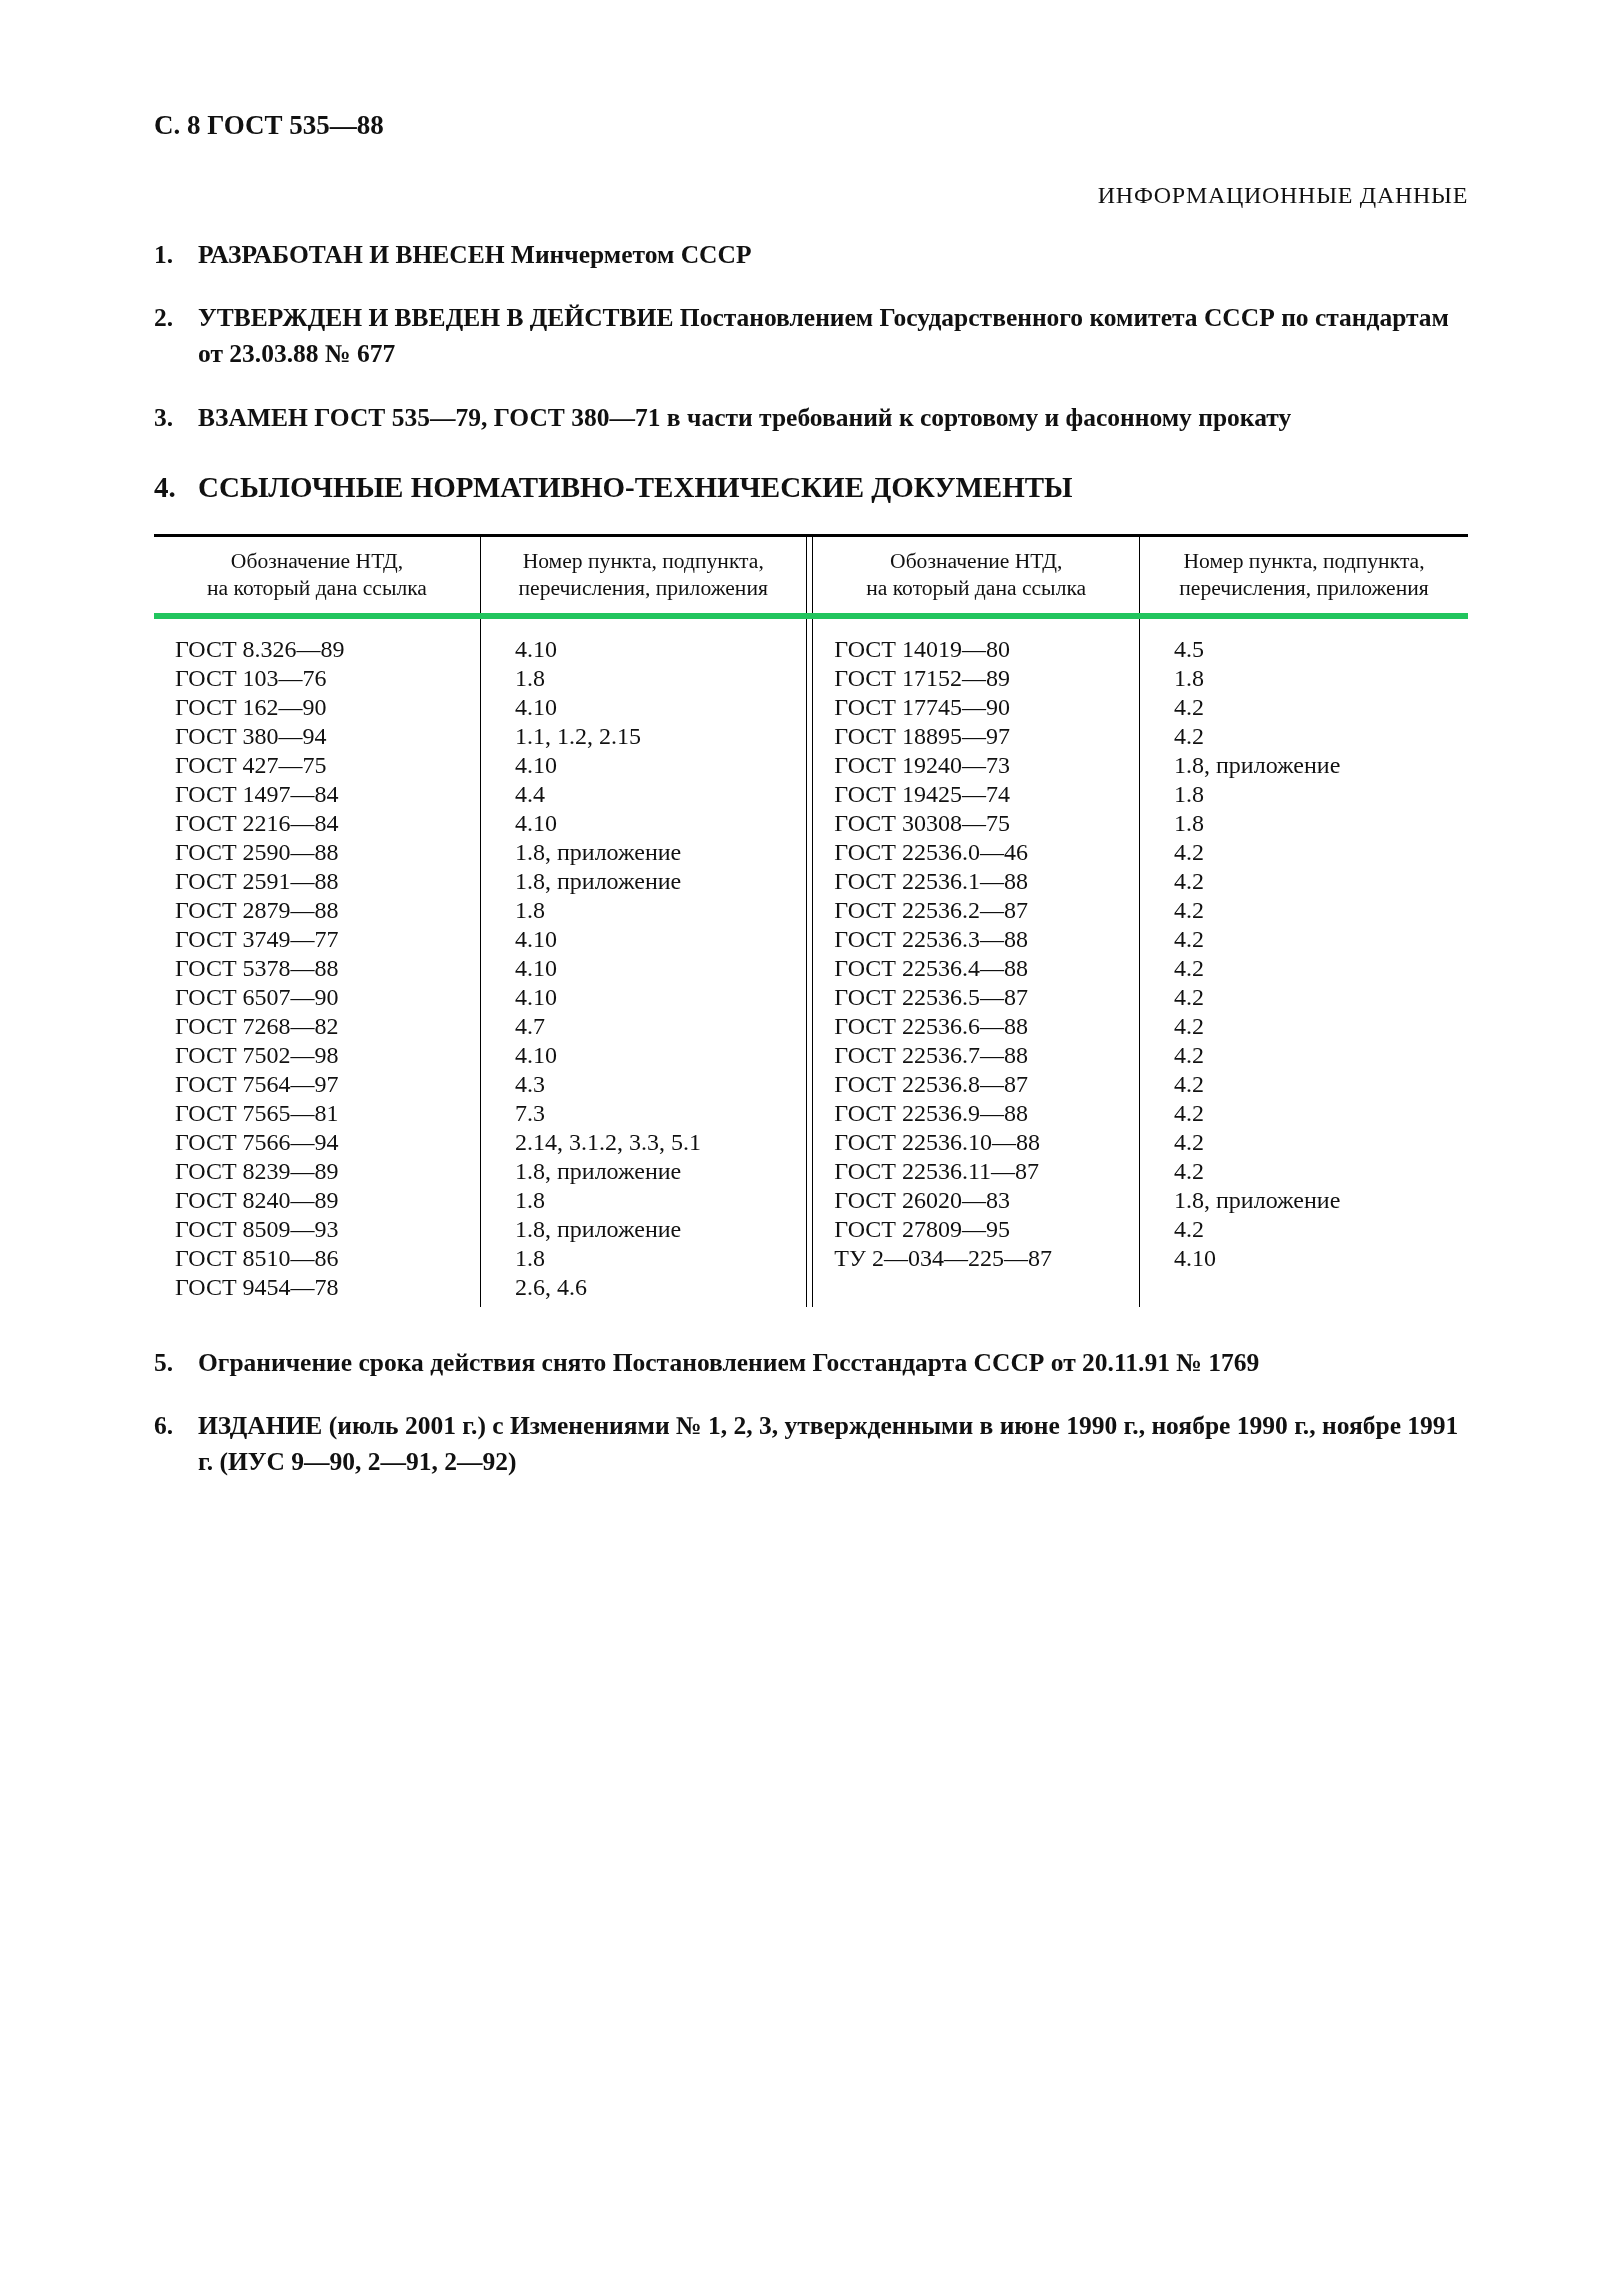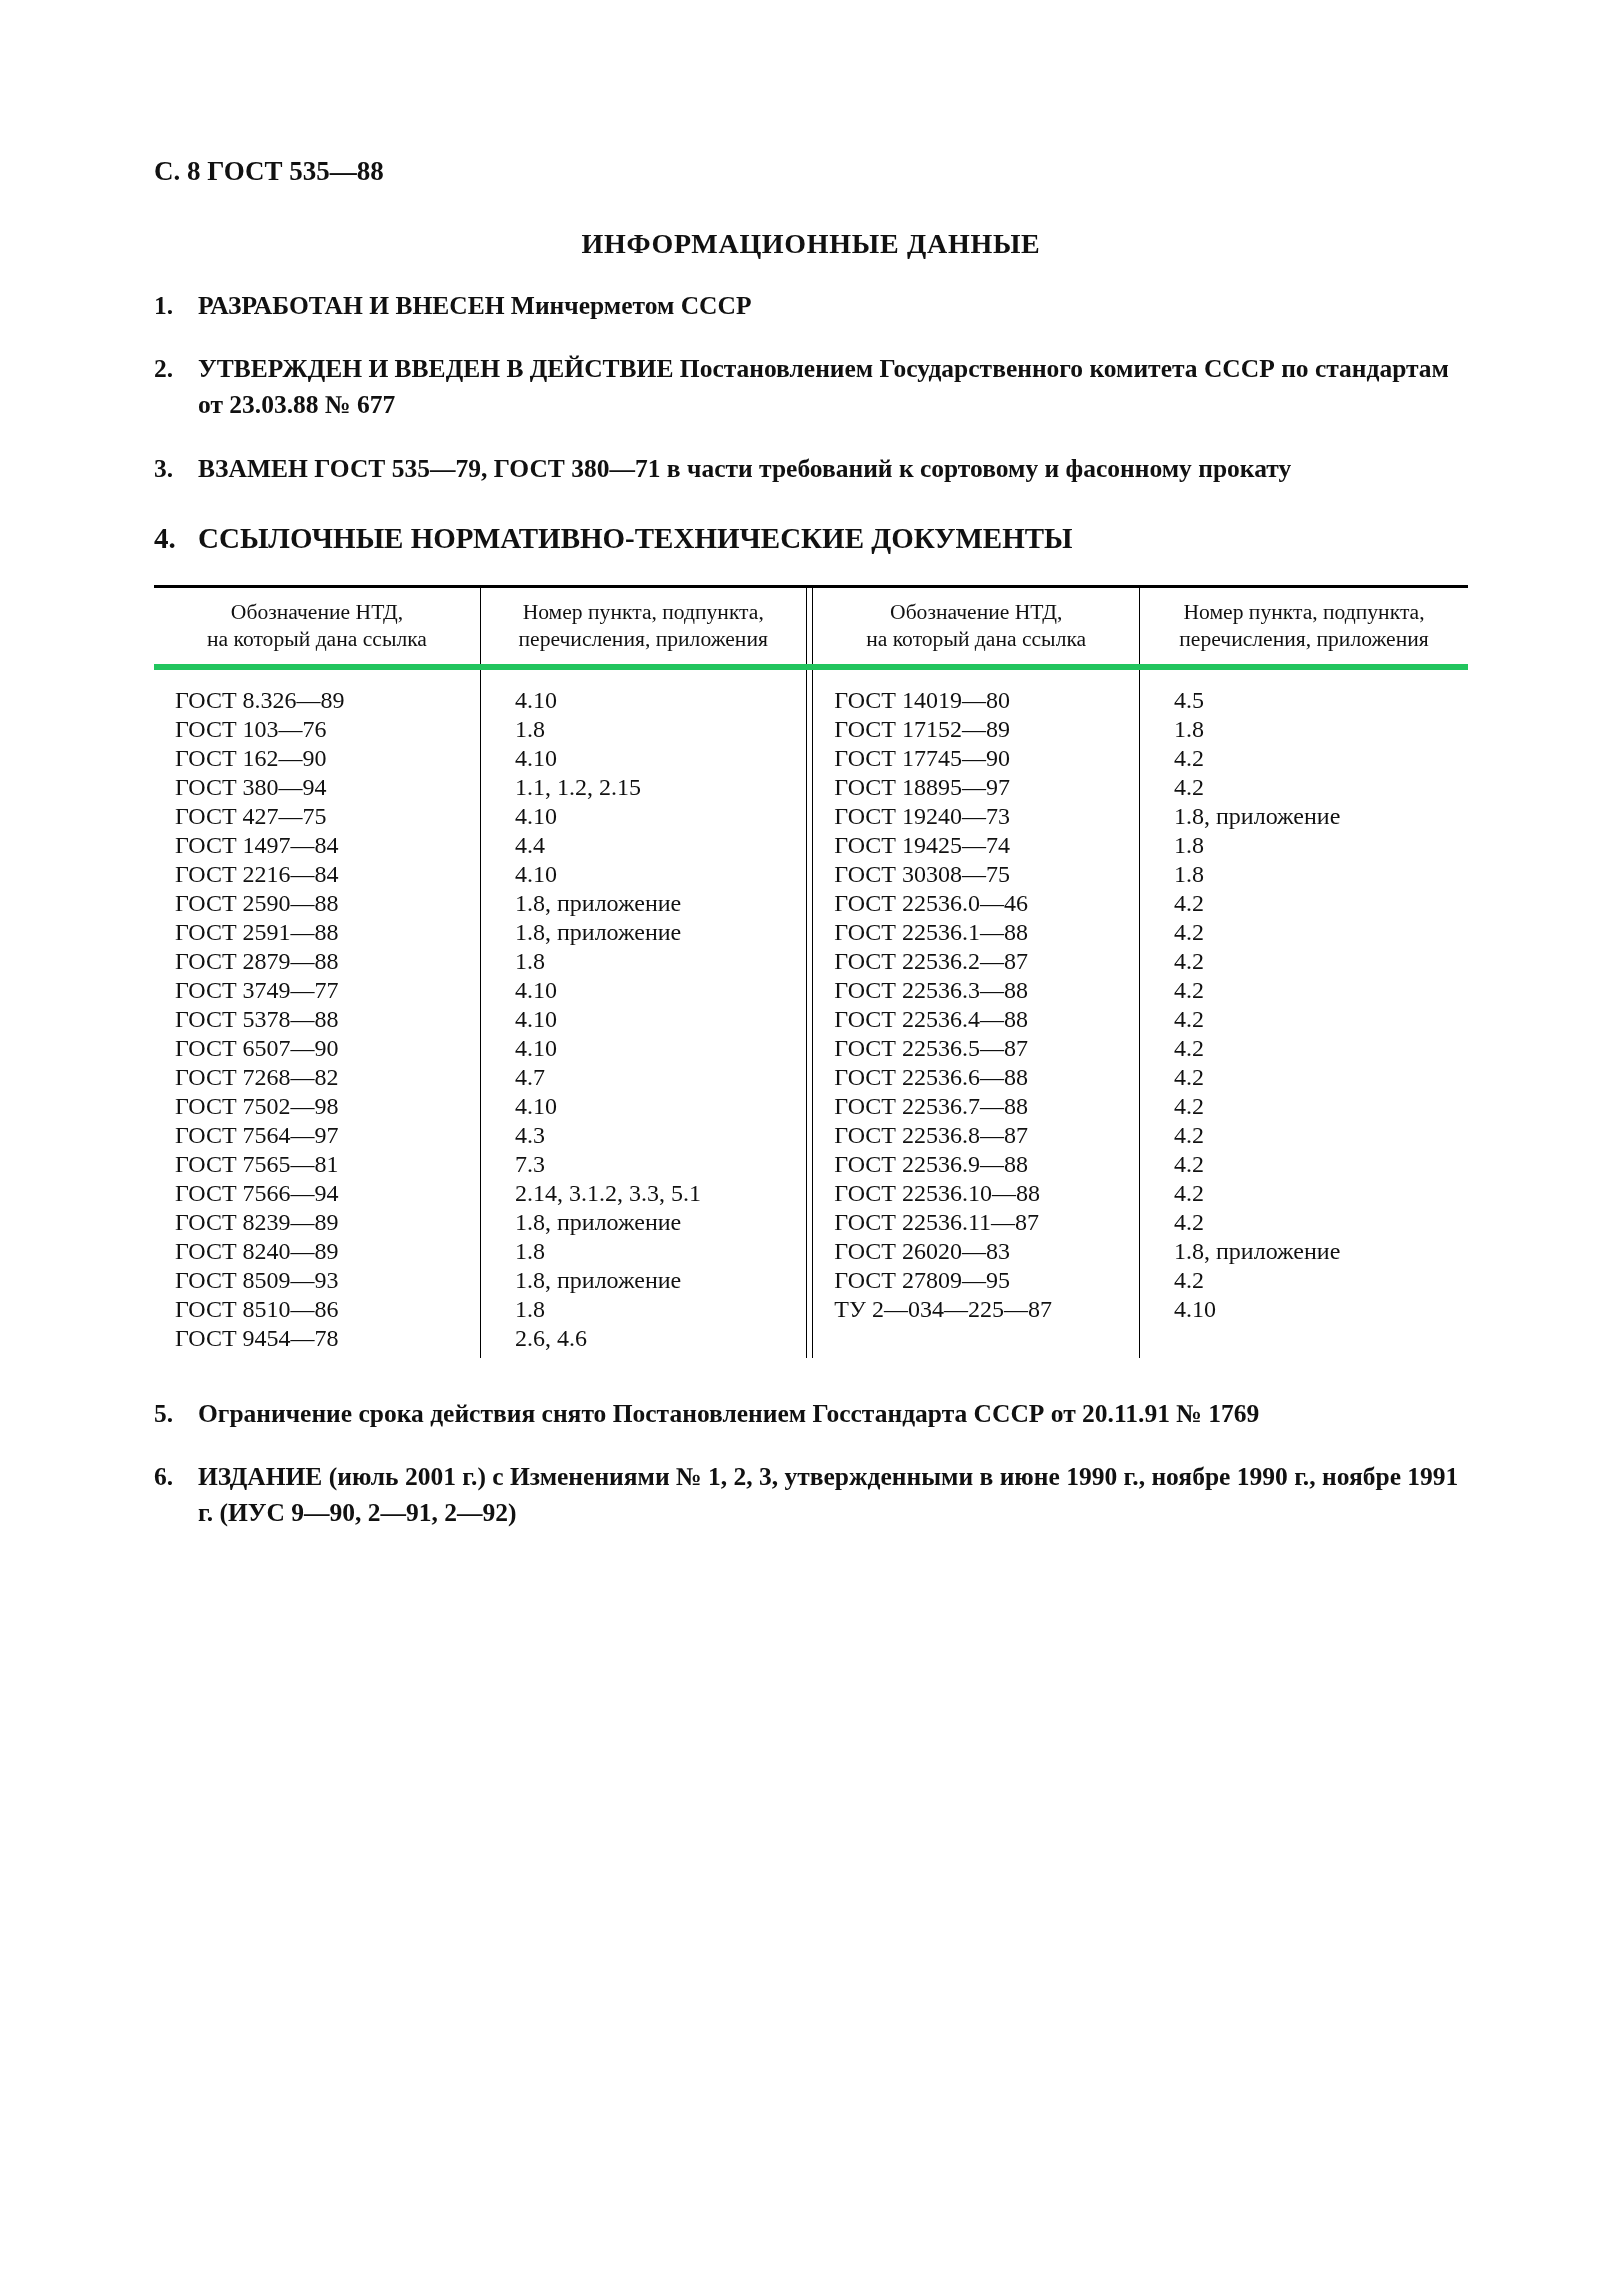--- a/index.html
+++ b/index.html
@@ -17,26 +17,25 @@
     box-sizing: border-box;
     width: 1622px;
     height: 2295px;
     padding: 110px 154px 0 154px;
     background: #ffffff;
   }
   .running-header {
     font-size: 27px;
     font-weight: bold;
     line-height: 30px;
-    margin-top: 46px;
   }
   .document-title {
-    text-align: center;
-    font-size: 28px;
-    font-weight: bold;
+    text-align: right;
+    font-size: 24px;
+    font-weight: normal;
     margin-top: 42px;
     letter-spacing: 0.7px;
   }
   .item {
     position: relative;
     padding-left: 44px;
     font-weight: bold;
     font-size: 25.5px;
     line-height: 36px;
     margin-top: 27.5px;

